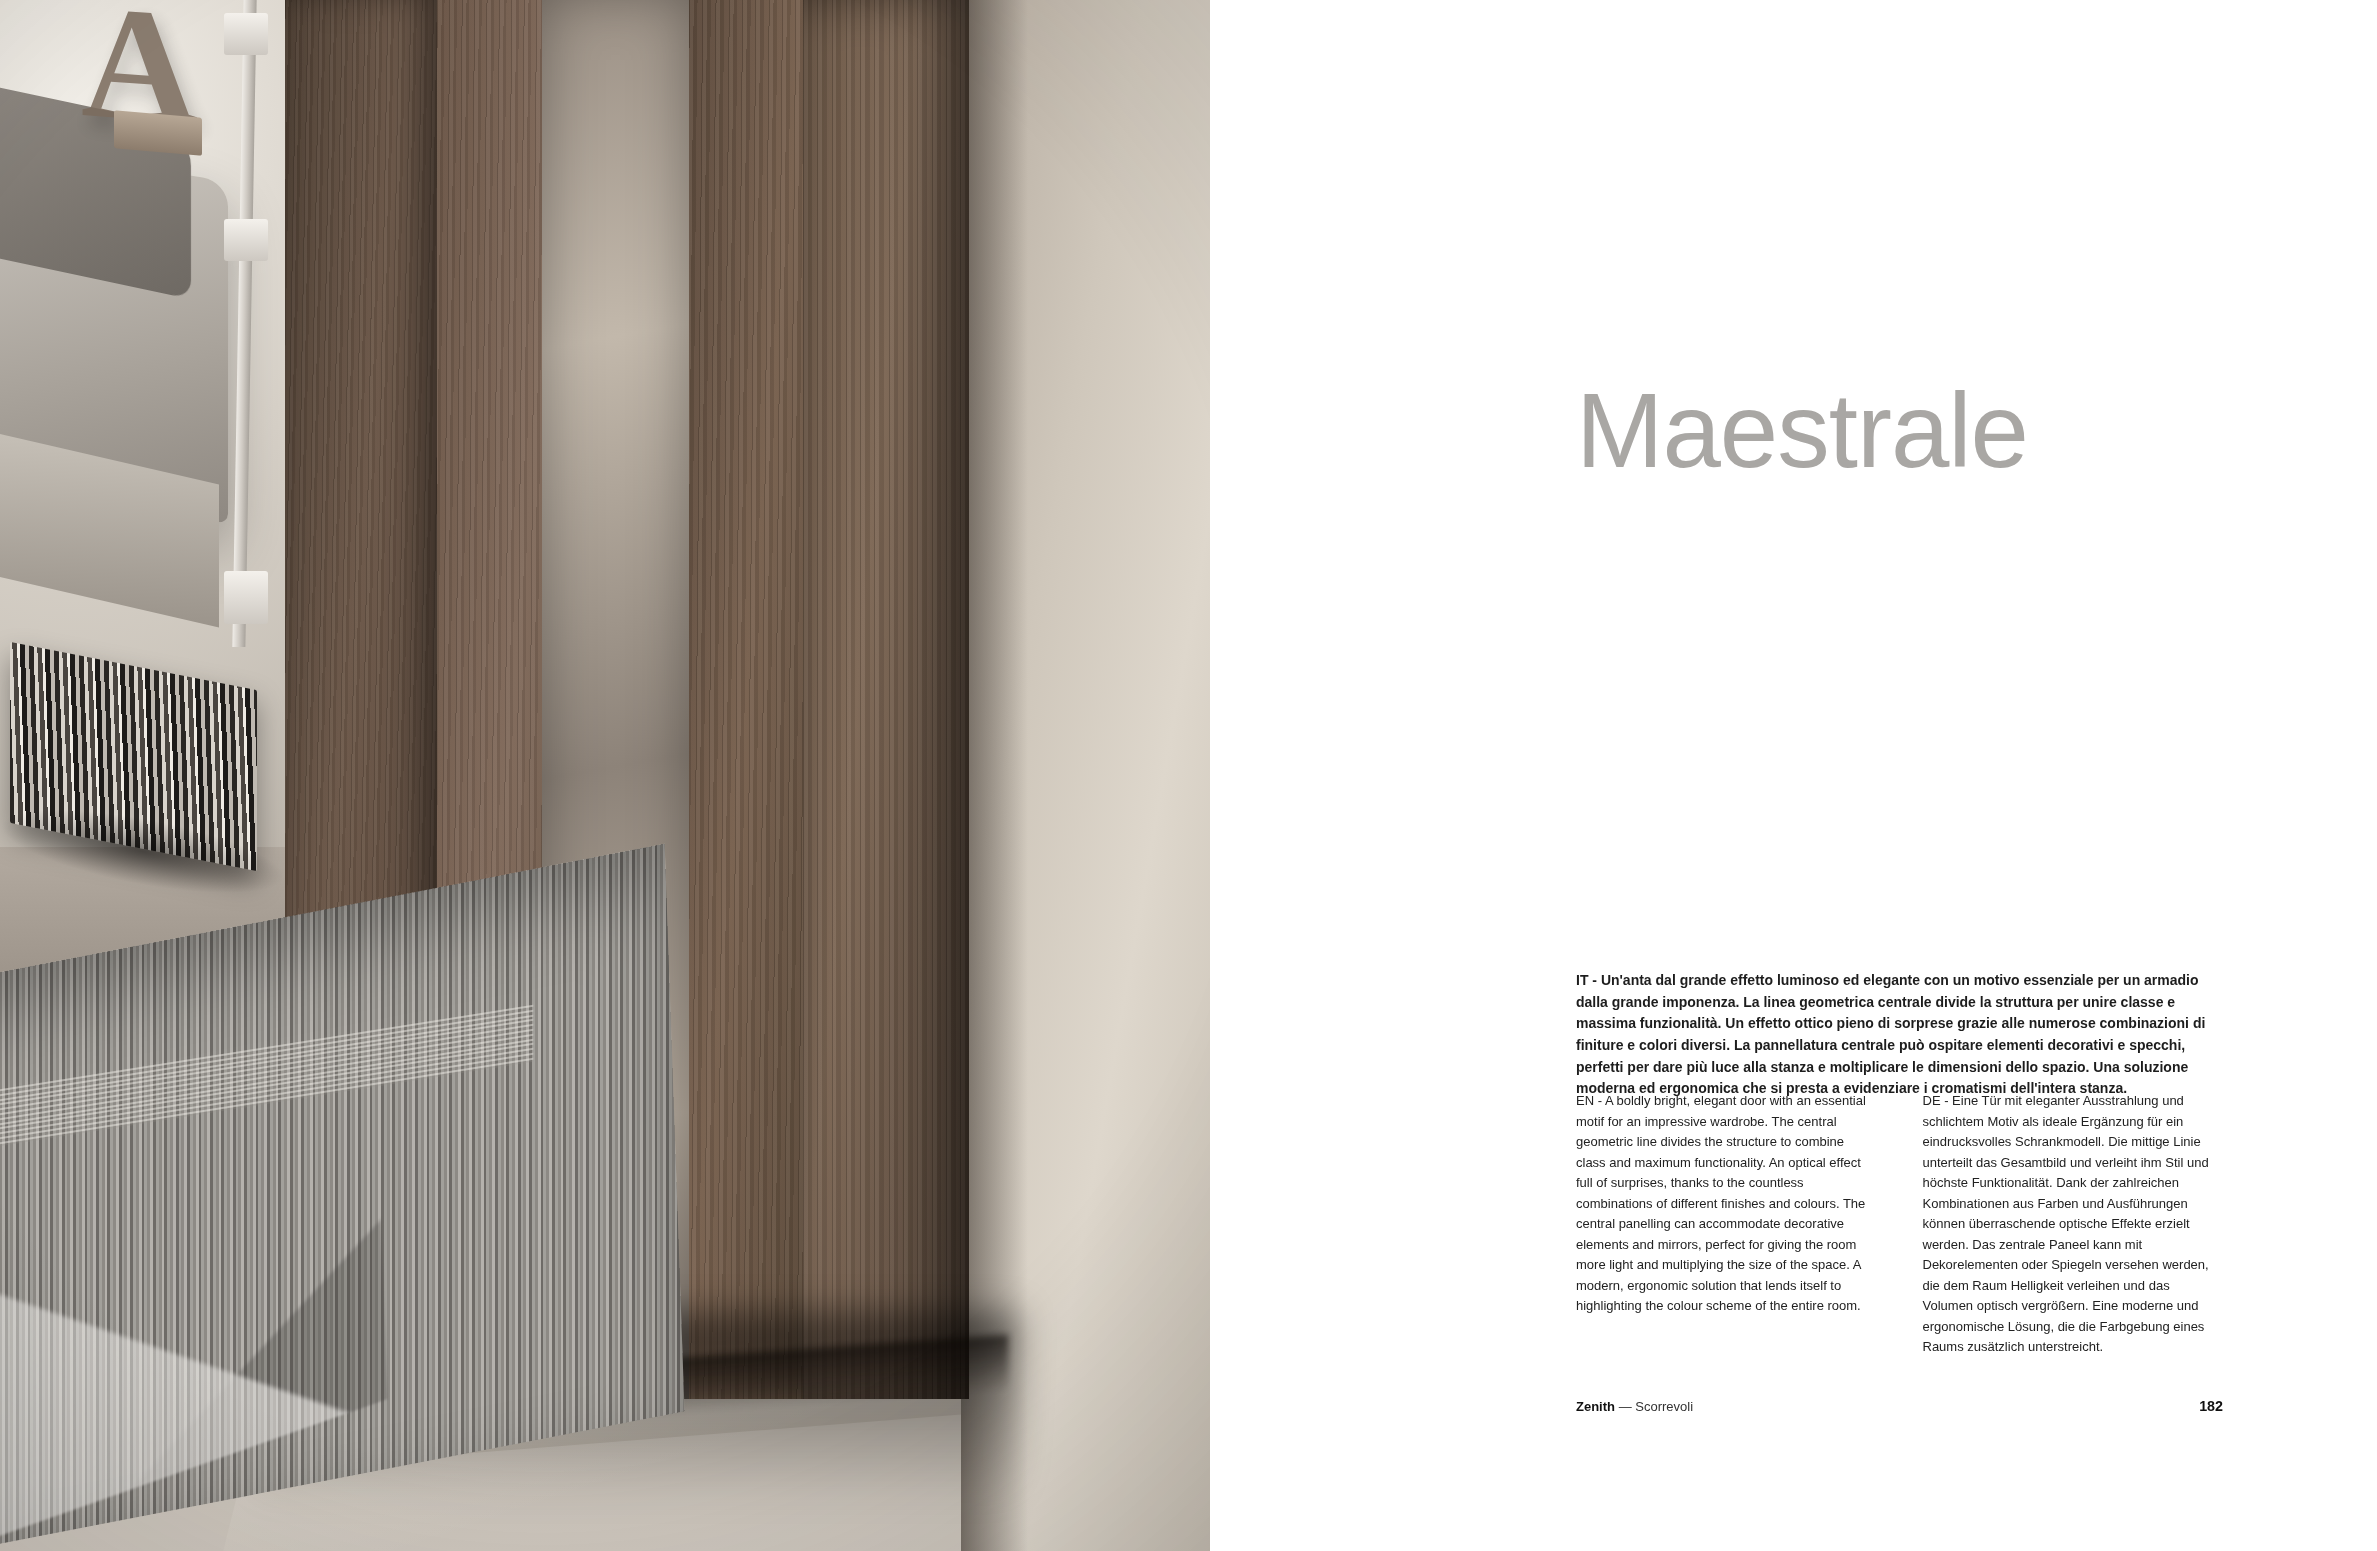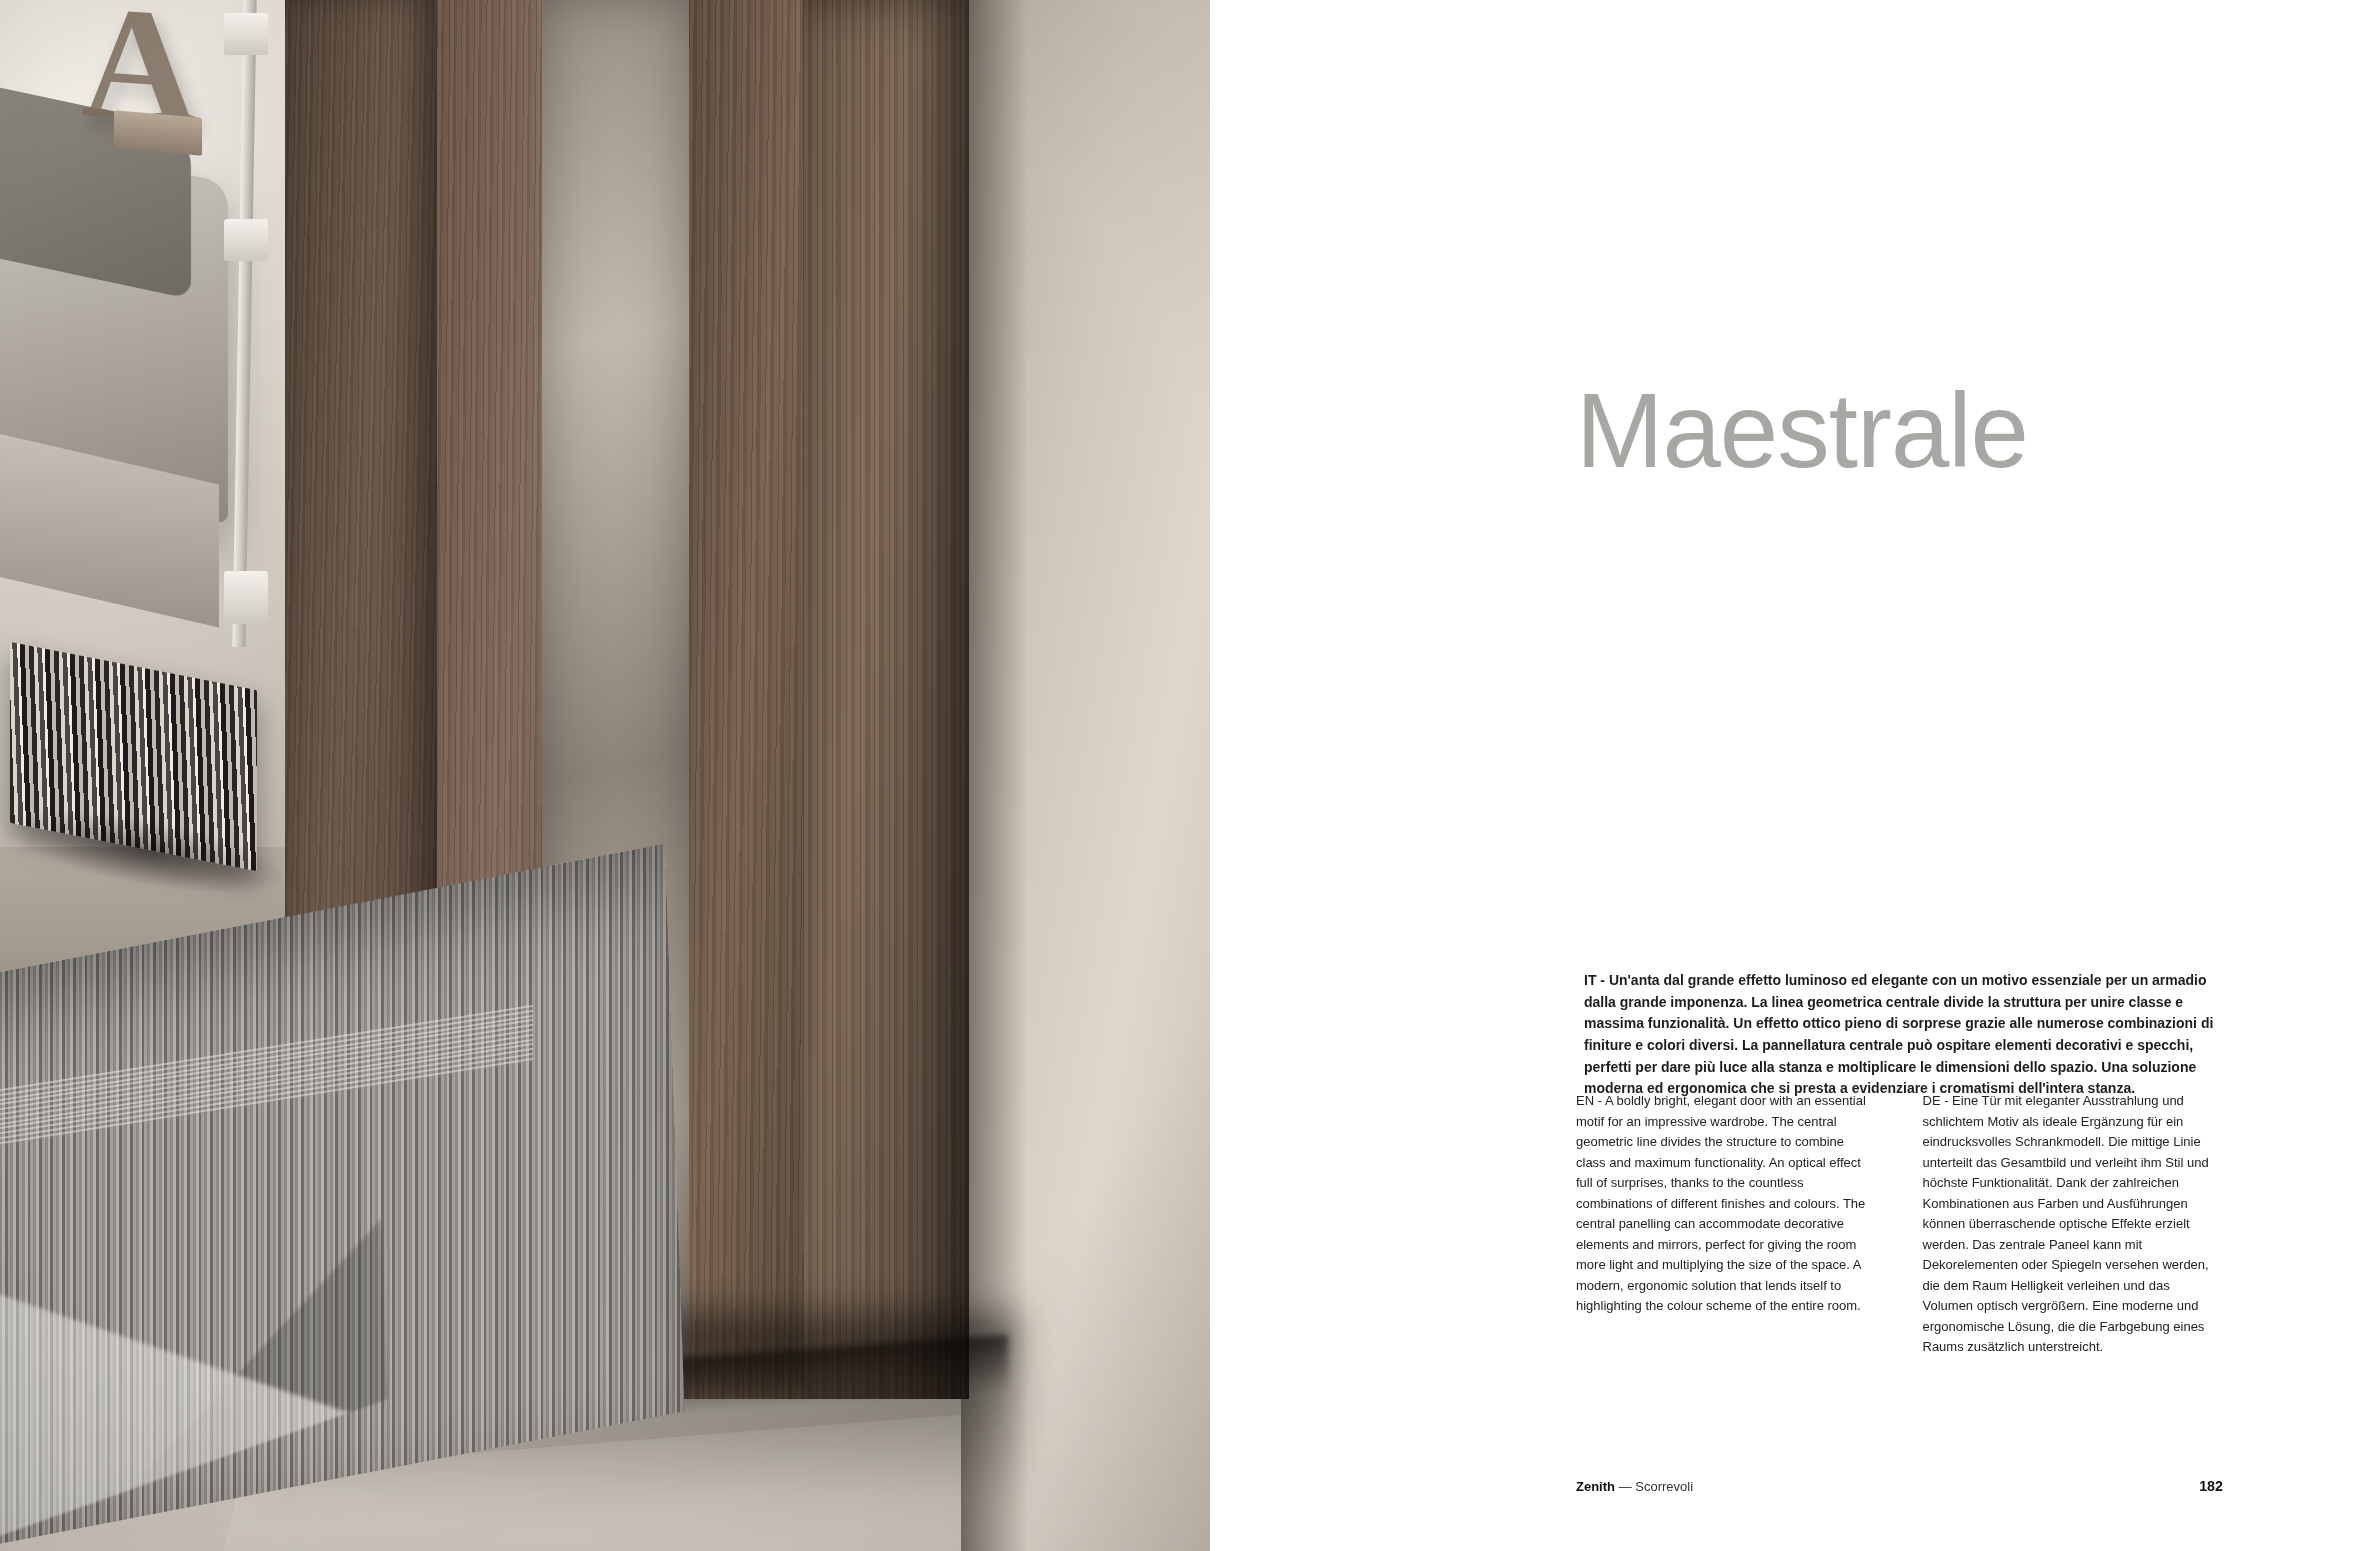--- a/index.html
+++ b/index.html
@@ -302,40 +302,39 @@
   }
   .it-block {
     position: absolute;
     left: 366px;
     top: 970px;
     width: 632px;
     font-size: 14px;
     line-height: 1.55;
     font-weight: bold;
     color: #1d1d1d;
-    margin-left: 8px;
   }
   .cols {
     position: absolute;
     left: 366px;
     top: 1091px;
     width: 647px;
     display: flex;
     gap: 46px;
   }
   .col {
     width: 301px;
     font-size: 13px;
     line-height: 1.58;
     color: #222222;
   }
   .footer {
     position: absolute;
     left: 366px;
-    top: 1478px;
+    top: 1398px;
     width: 647px;
     display: flex;
     justify-content: space-between;
     align-items: baseline;
     font-size: 13px;
     color: #111111;
   }
   .footer-left b { font-weight: bold; }
   .footer-left span.sep { font-weight: 400; color: #333; }
   .footer-page { font-weight: bold; font-size: 14.3px; }

